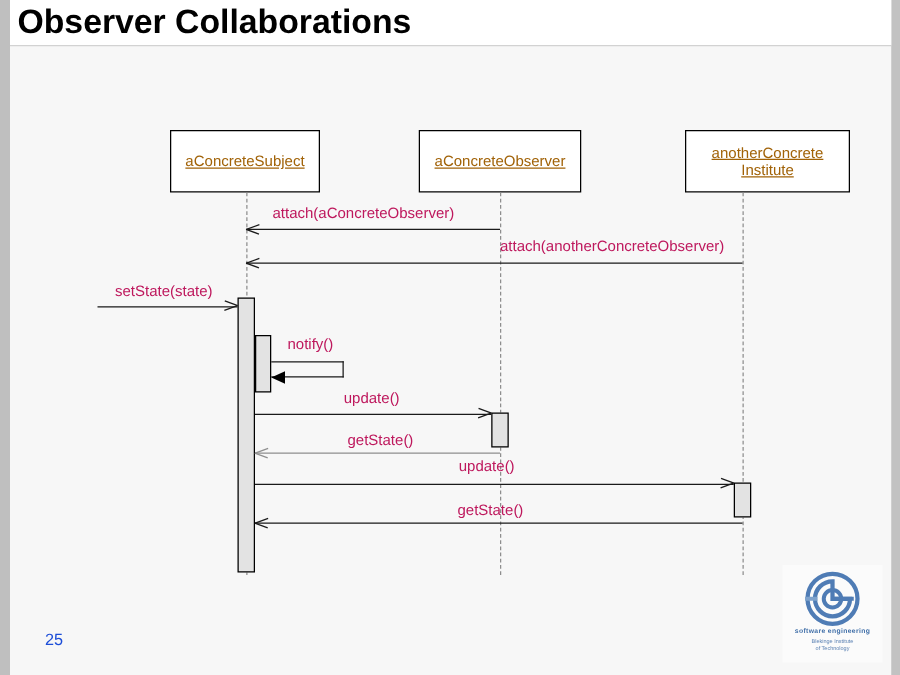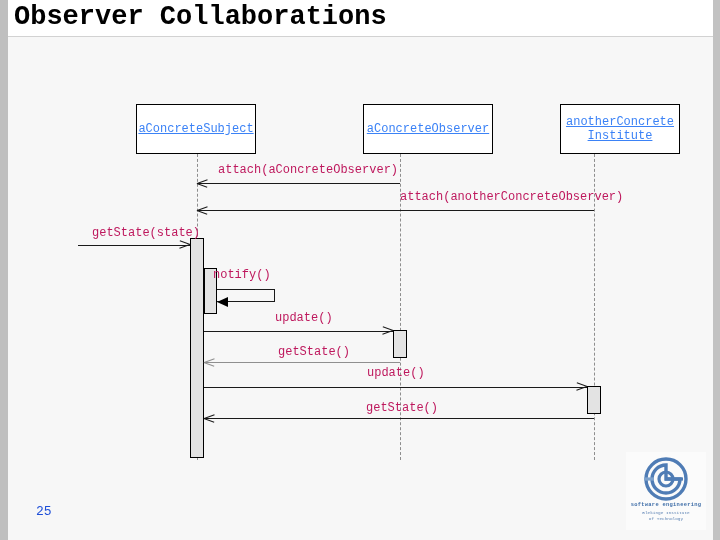--- a/index.html
+++ b/index.html
@@ -6,21 +6,21 @@
     margin: 0;
     padding: 0;
     background: #ffffff;
   }
   #slide {
     position: relative;
     width: 720px;
     height: 540px;
     background: #f7f7f7;
     overflow: hidden;
-    font-family: Liberation Mono, monospace;
+    font-family: Liberation Sans, sans-serif;
   }
   
   #left-strip {
     position: absolute;
     left: 0; top: 0;
     width: 8px; height: 540px;
     background: #bfbfbf;
   }
   #right-strip {
     position: absolute;
@@ -62,21 +62,21 @@
     background: #ffffff;
     border: 1.5px solid #000000;
     box-sizing: border-box;
     display: flex;
     align-items: center;
     justify-content: center;
     text-align: center;
   }
   .participant-label {
     font-size: 12px;
-    color: #3b82f6;
+    color: #a16207;
     text-decoration: underline;
     line-height: 14px;
   }
   .lifeline {
     position: absolute;
     width: 0;
     border-left: 1.3px dashed #8e8e8e;
   }
   .activation {
     position: absolute;
@@ -174,25 +174,25 @@
   <div id="right-strip"></div>
 
   <div id="title-band"></div>
   <div id="slide-title">Observer Collaborations</div>
   <div id="title-rule"></div>
 
   <div class="participant-box" style="left:136px; top:104px; width:120px; height:50px;">
     <span class="participant-label">aConcreteSubject</span>
   </div>
 
-  <div class="participant-box" style="left:335px; top:104px; width:130px; height:50px;margin-left:28px;">
+  <div class="participant-box" style="left:335px; top:104px; width:130px; height:50px;">
     <span class="participant-label">aConcreteObserver</span>
   </div>
 
-  <div class="participant-box" style="left:560px; top:104px; width:120px; height:50px;">
+  <div class="participant-box" style="left:548px; top:104px; width:132px; height:50px;">
     <span class="participant-label">
       <span>anotherConcrete</span><br>
       <span>Institute</span>
     </span>
   </div>
 
   <div class="lifeline" style="left:197px; top:154px; height:306px;"></div>
   <div class="lifeline" style="left:400px; top:154px; height:306px;"></div>
   <div class="lifeline" style="left:594px; top:154px; height:306px;"></div>
 
@@ -208,28 +208,28 @@
       <i></i>
     </div>
 
   <div class="msg-label" style="left:400px; top:190px;">attach(anotherConcreteObserver)</div>
   <div class="msg-line" style="left:197px; top:210px; width:397px;"></div>
   <div class="head left" style="left:197px; top:210px;">
       <i></i>
       <i></i>
     </div>
 
-  <div class="msg-label" style="left:92px; top:226px;">getState(state)</div>
+  <div class="msg-label" style="left:92px; top:226px;">setState(state)</div>
   <div class="msg-line" style="left:78px; top:245px; width:112px;"></div>
   <div class="head right" style="left:190px; top:245px;">
       <i></i>
       <i></i>
     </div>
 
-  <div class="msg-label" style="left:213px; top:268px;">notify()</div>
+  <div class="msg-label" style="left:230px; top:268px;">notify()</div>
   <div class="selfcall" style="left:217px; top:289px; width:58px; height:13px;"></div>
   <div class="head-solid left" style="left:217px; top:297px;"></div>
 
   <div class="msg-label" style="left:275px; top:311px;">update()</div>
   <div class="msg-line" style="left:204px; top:331px; width:189px;"></div>
   <div class="head right" style="left:393px; top:331px;">
       <i></i>
       <i></i>
     </div>
 

